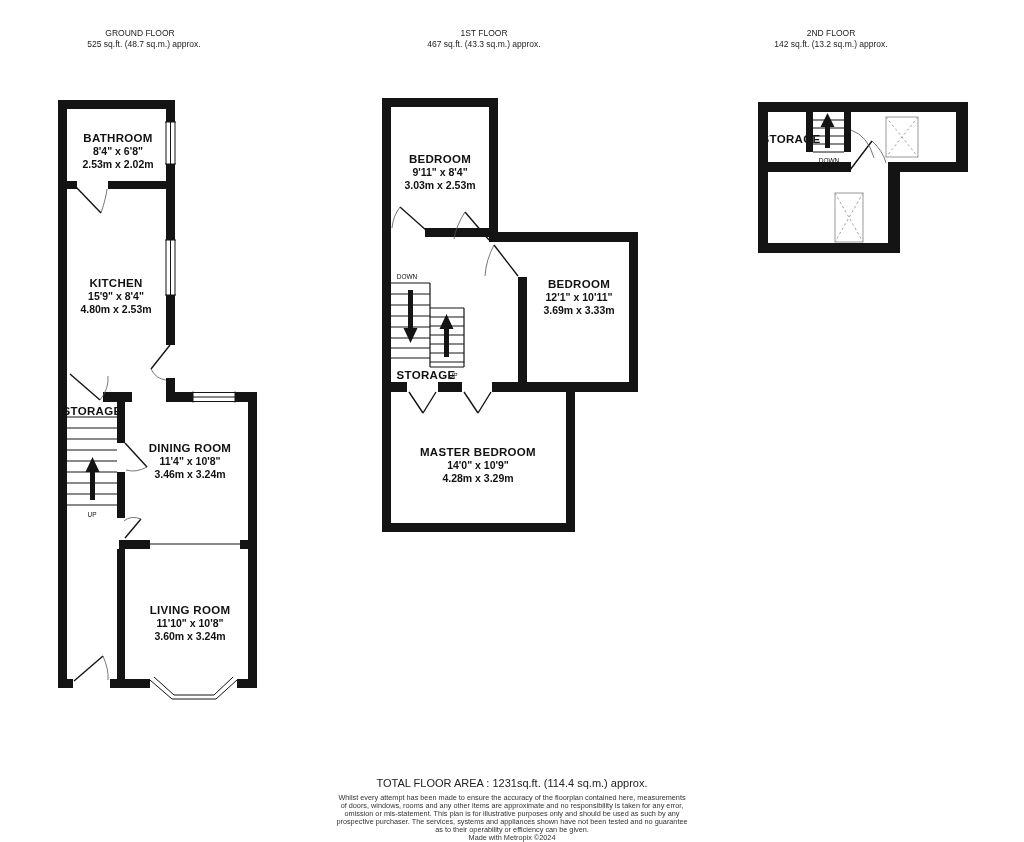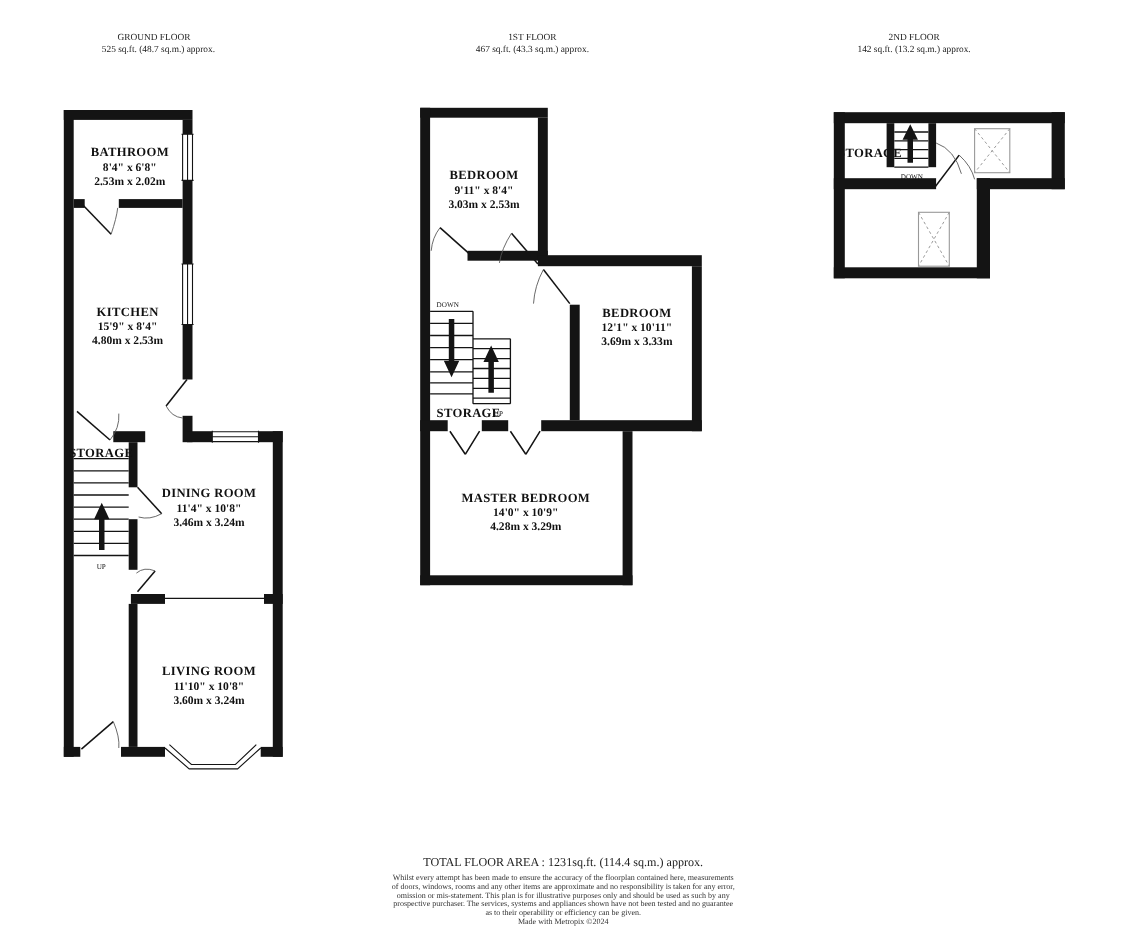--- a/index.html
+++ b/index.html
@@ -1,17 +1,17 @@
 <!DOCTYPE html>
 <html><head>
 <meta charset="utf-8">
 <style>
   html,body{margin:0;padding:0;background:#fff;}
   #canvas{position:relative;width:1024px;height:842px;background:#fff;overflow:hidden;
-          font-family:Liberation Serif, serif;}
+          font-family:Liberation Sans, sans-serif;}
   svg{position:absolute;left:0;top:0;}
   text{fill:#111;}
   .hdr{font-size:8.5px;fill:#222;}
   .room{font-size:11.5px;font-weight:bold;letter-spacing:.3px;}
   .dims{font-size:10.5px;font-weight:bold;}
   .tiny{font-size:6.5px;fill:#111;}
   .total{font-size:11px;fill:#222;}
   .disc{font-size:7.3px;fill:#333;}
   .wall{fill:#141414;}
   .thin{stroke:#141414;stroke-width:1.2;fill:none;}

